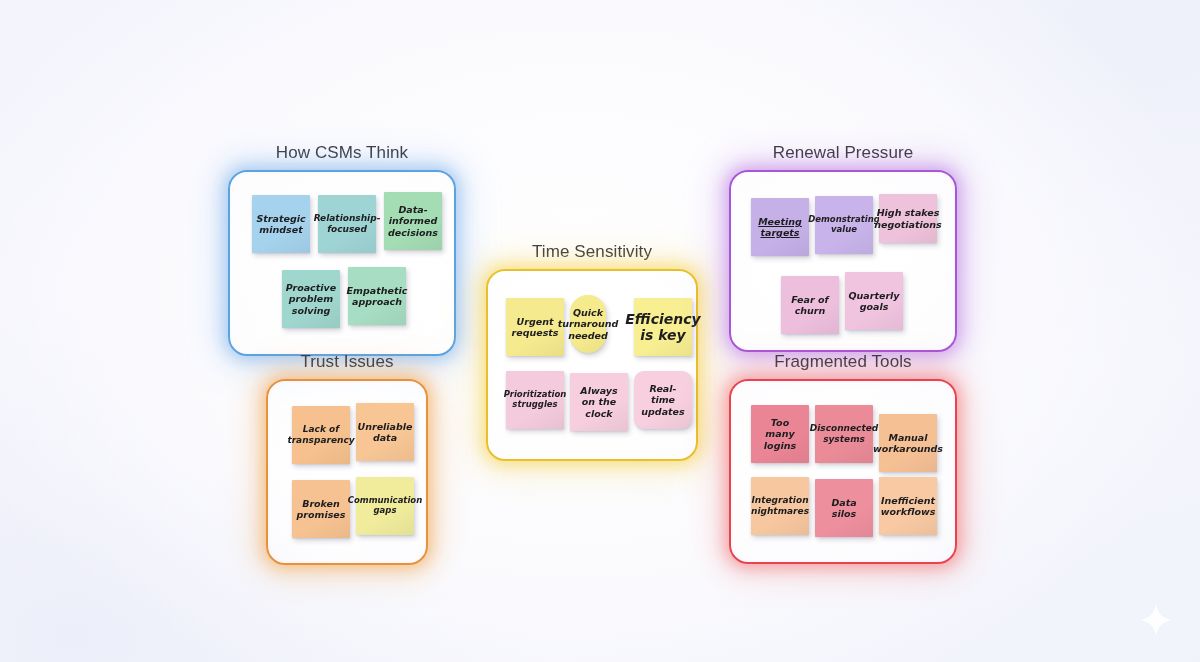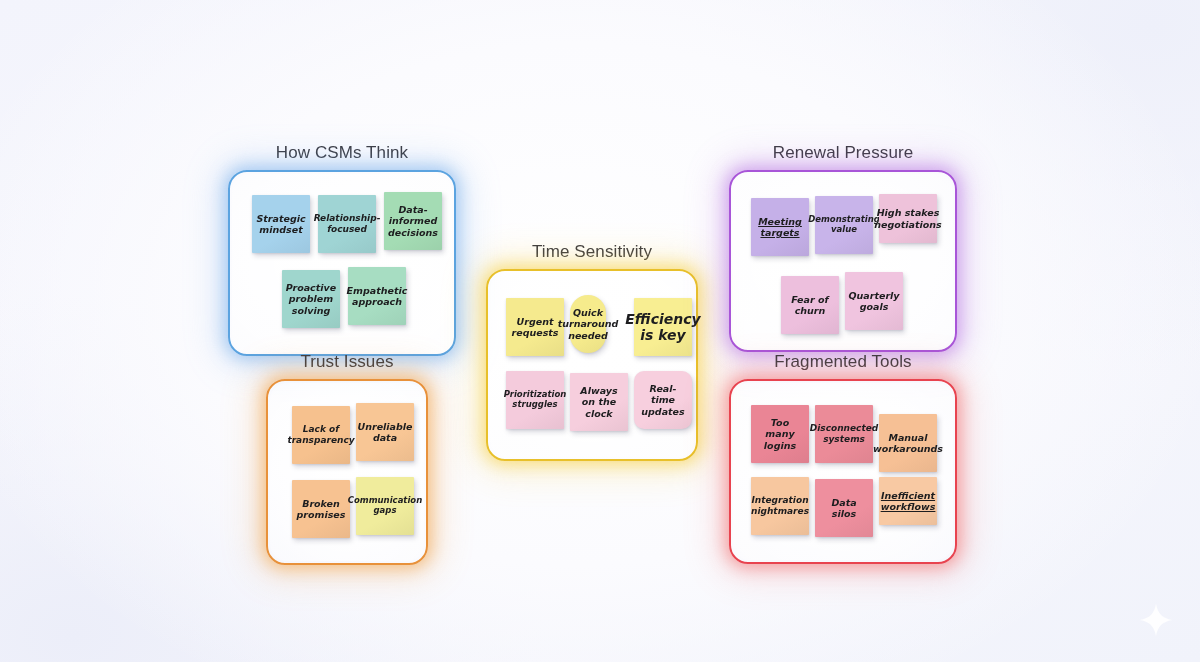--- a/index.html
+++ b/index.html
@@ -200,21 +200,21 @@
           </div>
           <div class="note" style="left: 148px; top: 22px; width: 58px; height: 58px; font-size: 9.5px; background: linear-gradient(150deg, rgb(246, 192, 149) 0%, rgb(246, 192, 149) 62%, rgba(0, 0, 0, 0.05) 100%), rgb(246, 192, 149); margin-top: 11px;">
             <span>Manual workarounds</span>
           </div>
           <div class="note" style="left: 20px; top: 96px; width: 58px; height: 58px; font-size: 9px; background: linear-gradient(150deg, rgb(247, 199, 159) 0%, rgb(247, 199, 159) 62%, rgba(0, 0, 0, 0.05) 100%), rgb(247, 199, 159);">
             <span>Integration nightmares</span>
           </div>
           <div class="note" style="left: 84px; top: 98px; width: 58px; height: 58px; font-size: 9.5px; background: linear-gradient(150deg, rgb(238, 143, 158) 0%, rgb(238, 143, 158) 62%, rgba(0, 0, 0, 0.05) 100%), rgb(238, 143, 158);">
             <span>Data silos</span>
           </div>
-          <div class="note" style="left: 148px; top: 96px; width: 58px; height: 48px; font-size: 9.5px; background: linear-gradient(150deg, rgb(248, 201, 163) 0%, rgb(248, 201, 163) 62%, rgba(0, 0, 0, 0.05) 100%), rgb(248, 201, 163); text-decoration: underline;">
+          <div class="note" style="left: 148px; top: 96px; width: 58px; height: 58px; font-size: 9.5px; background: linear-gradient(150deg, rgb(248, 201, 163) 0%, rgb(248, 201, 163) 62%, rgba(0, 0, 0, 0.05) 100%), rgb(248, 201, 163);">
             <span>Inefficient workflows</span>
           </div>
         </div>
       </div>
     </div>
   </div>
 
 <svg id="sparkle" viewBox="0 0 40 40" aria-hidden="true">
   <path d="M20 2 C22 13 27 18 38 20 C27 22 22 27 20 38 C18 27 13 22 2 20 C13 18 18 13 20 2 Z" fill="#ffffff" opacity="0.97"></path>
 </svg>

